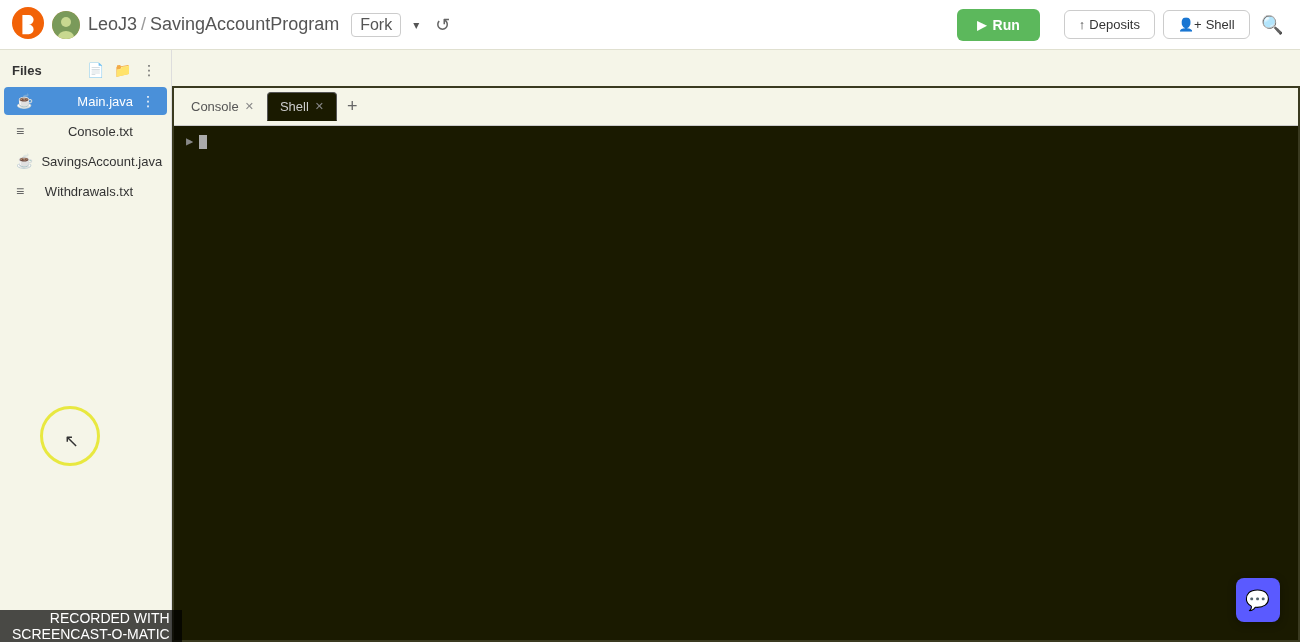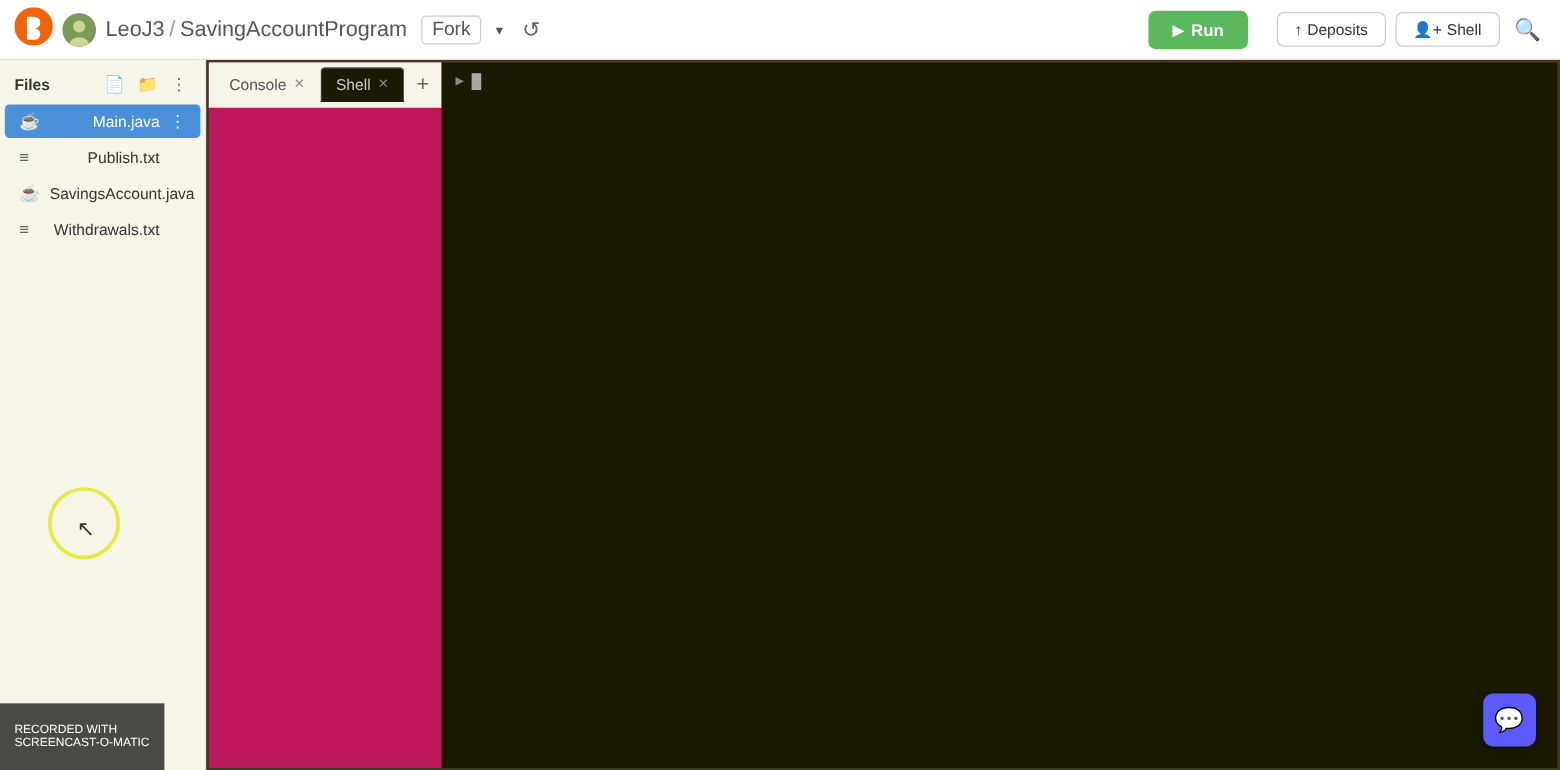--- a/index.html
+++ b/index.html
@@ -224,23 +224,24 @@
       left: 64px;
       font-size: 18px;
       color: #333;
       pointer-events: none;
     }
 
     
     .console-panel {
       flex: 1;
       display: flex;
-      flex-direction: row;
-      background: #be185d;
+      flex-direction: column;
+      background: #0f766e;
       border: 2px solid #3a3a20;
+      margin-top: 36px;
     }
     .console-tabs {
       display: flex;
       align-items: center;
       background: #f5f5e8;
       border-bottom: 1px solid #ccc;
       padding: 0 4px;
       height: 38px;
       gap: 0;
     }
@@ -307,23 +308,24 @@
     }
     @keyframes blink { 50% { opacity: 0; } }
 
     
     .watermark {
       position: fixed;
       bottom: 0;
       left: 0;
       background: rgba(0,0,0,0.7);
       color: #fff;
-      font-size: 10px;
-      padding: 17px 12px;
+      font-size: 14px;
+      padding: 0 12px;
       font-family: sans-serif;
+      text-align: right;
     }
 
     
     .chat-fab {
       position: fixed;
       bottom: 20px;
       right: 20px;
       width: 44px;
       height: 44px;
       background: #5a5aff;
@@ -402,21 +404,21 @@
     </div>
 
     <div class="file-item active">
       <span class="file-icon java-icon">☕</span>
       <span class="file-name">Main.java</span>
       <span class="file-more">⋮</span>
     </div>
 
     <div class="file-item">
       <span class="file-icon txt-icon">≡</span>
-      <span class="file-name">Publish.txt</span>
+      <span class="file-name">Console.txt</span>
       <span class="file-more">⋮</span>
     </div>
 
     <div class="file-item">
       <span class="file-icon java-icon">☕</span>
       <span class="file-name">SavingsAccount.java</span>
       <span class="file-more">⋮</span>
     </div>
 
     <div class="file-item">

